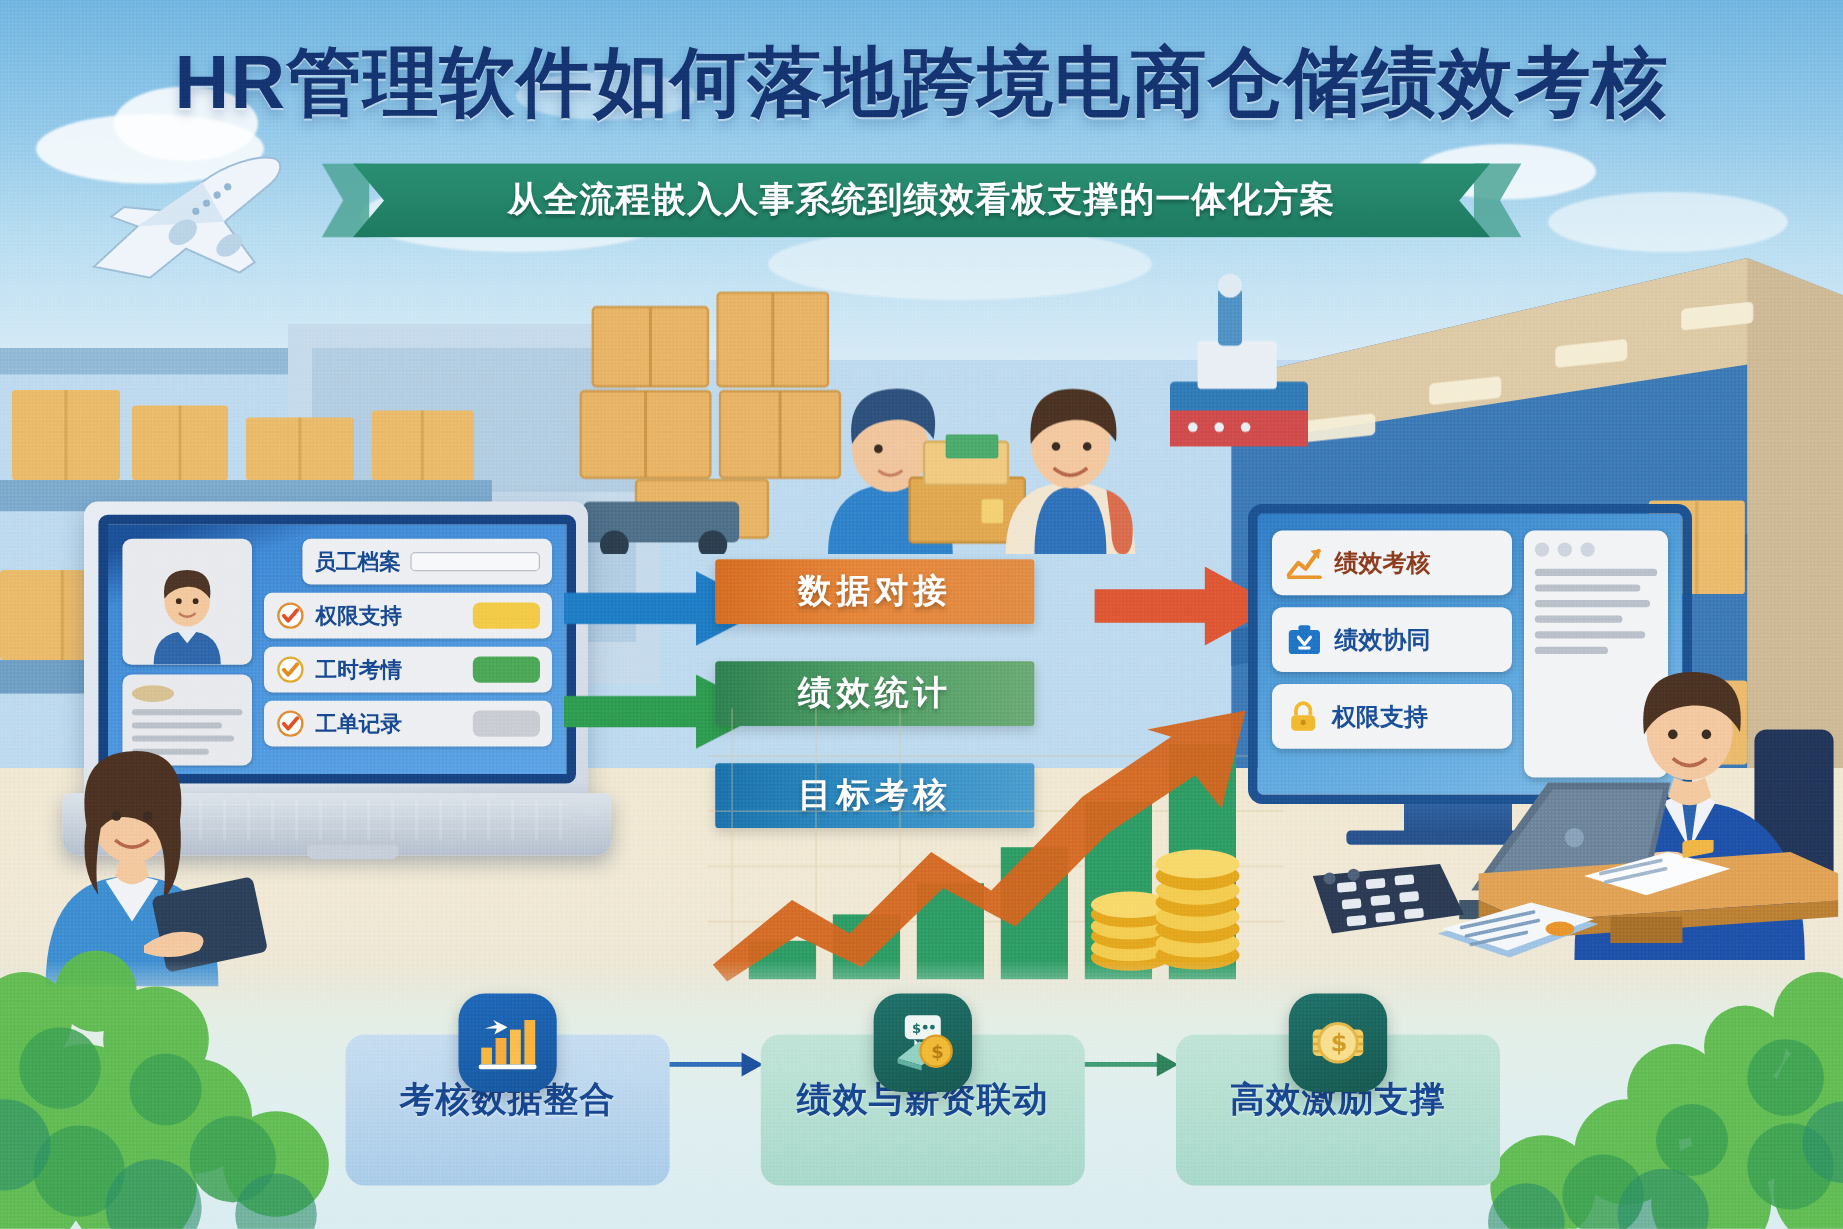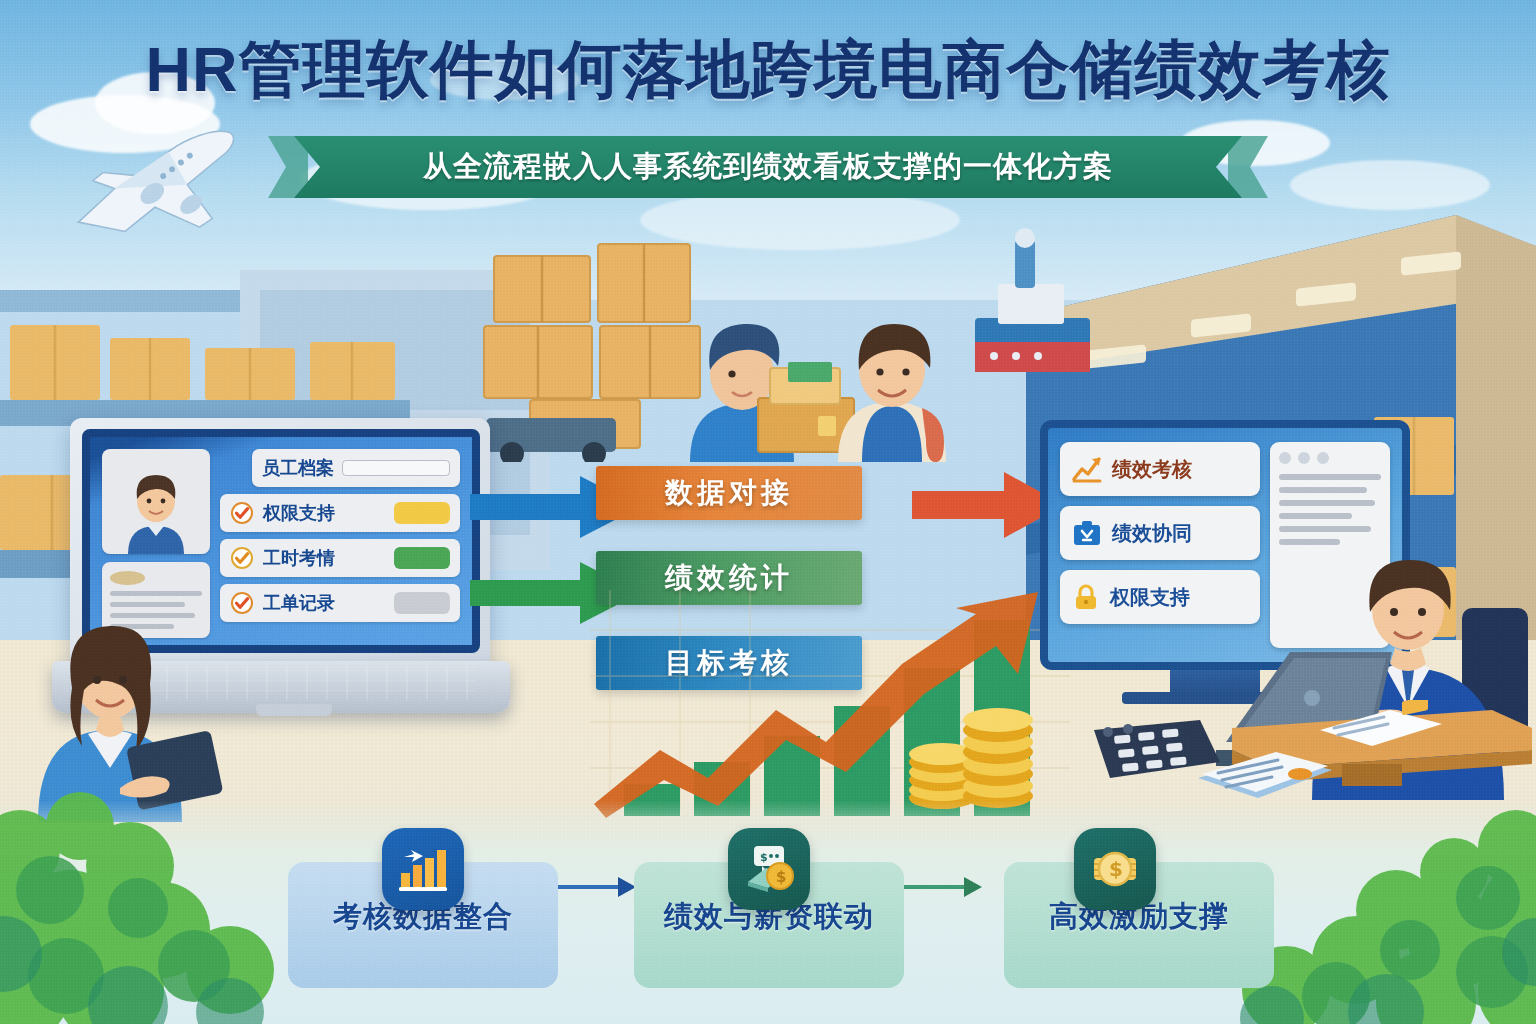--- a/index.html
+++ b/index.html
@@ -219,21 +219,21 @@
   
   .pbox{
     position:absolute; top:862px; width:270px; height:126px; border-radius:16px;
     display:flex; align-items:center; justify-content:center; padding-bottom:17px;
   }
   .pbox span{ font-size:29px; font-weight:bold; white-space:nowrap; letter-spacing:1px; }
   .pbox.b1{ left:288px; background:linear-gradient(180deg,#c5dcf0,#a8cbe8); }
   .pbox.b1 span{ color:#17468f; text-shadow:0 1px 2px rgba(255,255,255,.7); }
   .pbox.b2{ left:634px; background:linear-gradient(180deg,#bfe3d6,#a6d8ca); }
   .pbox.b2 span{ color:#17468f; text-shadow:0 1px 2px rgba(255,255,255,.7); }
-  .pbox.b3{ left:1004px; background:linear-gradient(180deg,#bfe3d6,#a6d8ca); }
+  .pbox.b3{ left:980px; background:linear-gradient(180deg,#bfe3d6,#a6d8ca); }
   .pbox.b3 span{ color:#17468f; text-shadow:0 1px 2px rgba(255,255,255,.7); }
 
   .picon{
     position:absolute; top:828px; width:82px; height:82px; border-radius:22px;
     display:flex; align-items:center; justify-content:center;
     box-shadow:0 5px 12px rgba(0,0,0,.22);
   }
   .picon.i1{ left:382px; background:linear-gradient(160deg,#1f66b8,#17559c); }
   .picon.i2{ left:728px; background:linear-gradient(160deg,#1f6f68,#17574f); }
   .picon.i3{ left:1074px; background:linear-gradient(160deg,#1f6f68,#17574f); }

